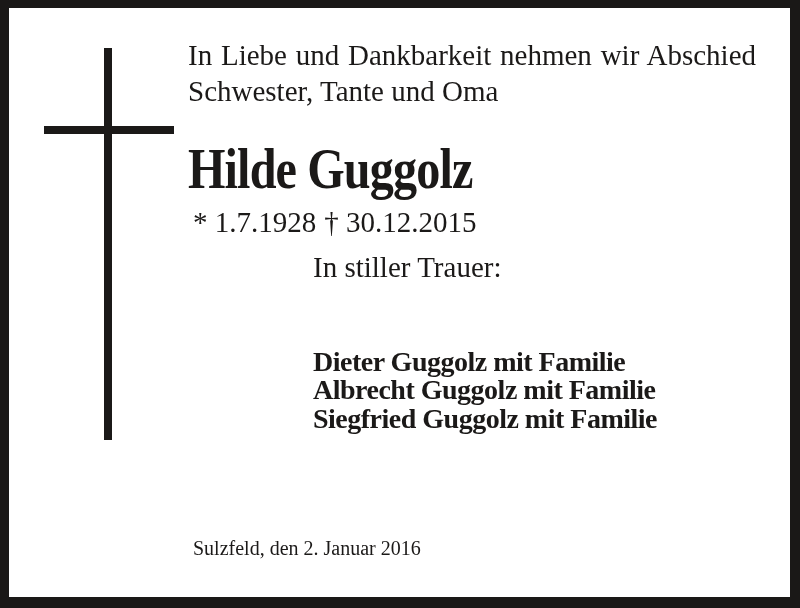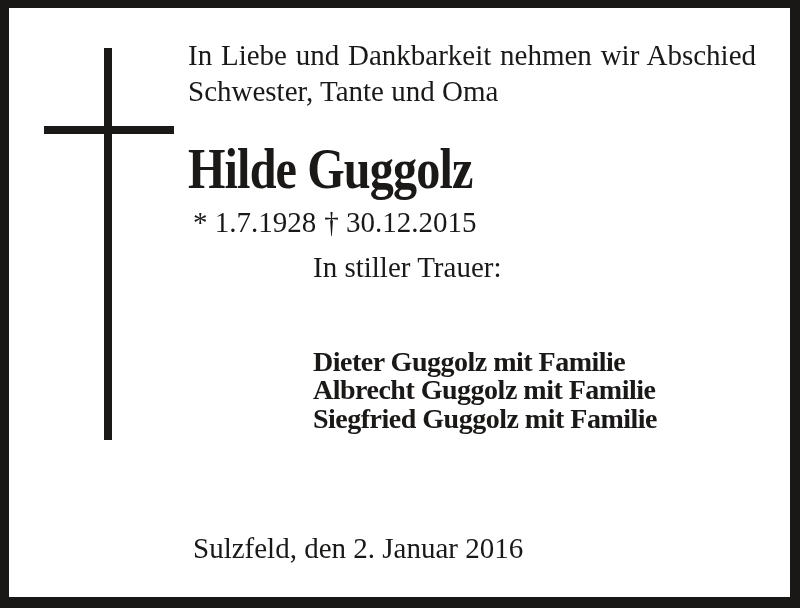--- a/index.html
+++ b/index.html
@@ -79,21 +79,21 @@
   }
   .mourners{
     position:absolute;left:313px;top:312px;
     font-size:28px;line-height:28.4px;font-weight:bold;
     letter-spacing:-0.5px;
     white-space:nowrap;
     margin-top:36px;
   }
   .place-date{
     position:absolute;left:193px;top:533px;
-    font-size:29px;line-height:30px;
+    font-size:20px;line-height:30px;
     white-space:nowrap;
   }
 </style>
 </head>
 <body>
 
 <div class="page">
 
   <div class="frame"></div>
 

